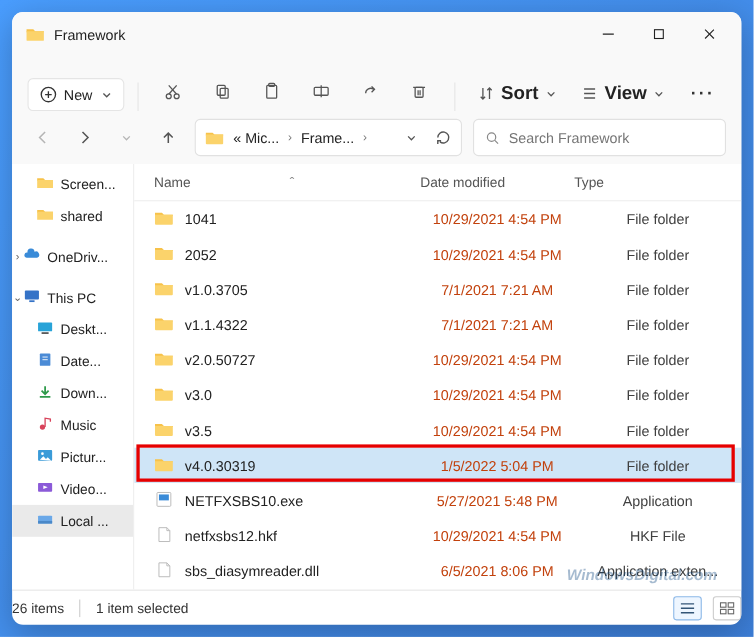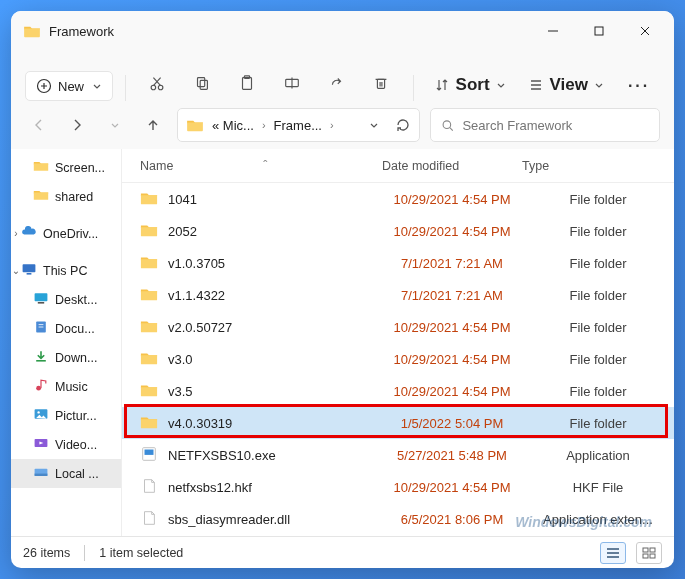--- a/index.html
+++ b/index.html
@@ -41,21 +41,21 @@
 .col-date { width: 140px; }
 .col-type { flex: 1; }
 .rows { flex: 1; overflow: hidden; position: relative; text-align: center; }
 .row { display: flex; align-items: center; height: 32px; font-size: 13px; color: #222; }
 .row .c1 { width: 260px; padding-left: 18px; display: flex; align-items: center; gap: 10px; }
 .row .c2 { width: 140px; color: #c2410c; }
 .row .c3 { flex: 1; color: #404040; }
 .row.sel { background: #cfe5f7; }
 .row .fic { width: 18px; height: 16px; flex: 0 0 18px; }
 .hl { position: absolute; border: 3px solid #e60000; pointer-events: none; }
-.status { height: 32px; border-top: 1px solid #e5e5e5; display: flex; align-items: center; padding: 0 12px; font-size: 12.5px; color: #333; gap: 6px; }
+.status { height: 32px; border-top: 1px solid #e5e5e5; display: flex; align-items: center; padding: 0 0; font-size: 12.5px; color: #333; gap: 6px; }
 .status .statSep { width: 1px; height: 16px; background: #ccc; margin: 0 8px; }
 .status .spacer { flex: 1; }
 .status .vw { width: 26px; height: 22px; border: 1px solid #ccc; border-radius: 3px; display: flex; align-items: center; justify-content: center; margin-left: 4px; }
 .status .vw.sel { background: #eef6ff; border-color: #8cb8e8; }
 .watermark { position: absolute; right: 22px; bottom: 38px; font-size: 14px; color: rgba(0,60,120,.35); font-style: italic; font-weight: 600; pointer-events: none; }
 .folder-svg .tab { fill: #f7c24a; } .folder-svg .body { fill: #fbd36b; }
 </style>
 </head>
 <body>
 
@@ -248,21 +248,21 @@
               <rect x="6" y="13" width="8" height="2" fill="#555"></rect>
             </svg></span>
           <span>Deskt...</span>
         </div>
         <div class="item">
           <span><svg class="ic" viewBox="0 0 20 16">
               <rect x="4" y="1" width="12" height="14" rx="1" fill="#4b8bd6"></rect>
               <line x1="7" y1="5" x2="13" y2="5" stroke="#fff"></line>
               <line x1="7" y1="8" x2="13" y2="8" stroke="#fff"></line>
             </svg></span>
-          <span>Docu...</span>
+          <span>Date...</span>
         </div>
         <div class="item">
           <span><svg class="ic" viewBox="0 0 20 16">
               <path d="M10 2 v8 M6 7 l4 4 l4 -4" fill="none" stroke="#2e9a4a" stroke-width="2"></path>
               <line x1="4" y1="14" x2="16" y2="14" stroke="#2e9a4a" stroke-width="2"></line>
             </svg></span>
           <span>Down...</span>
         </div>
         <div class="item">
           <span><svg class="ic" viewBox="0 0 20 16">

